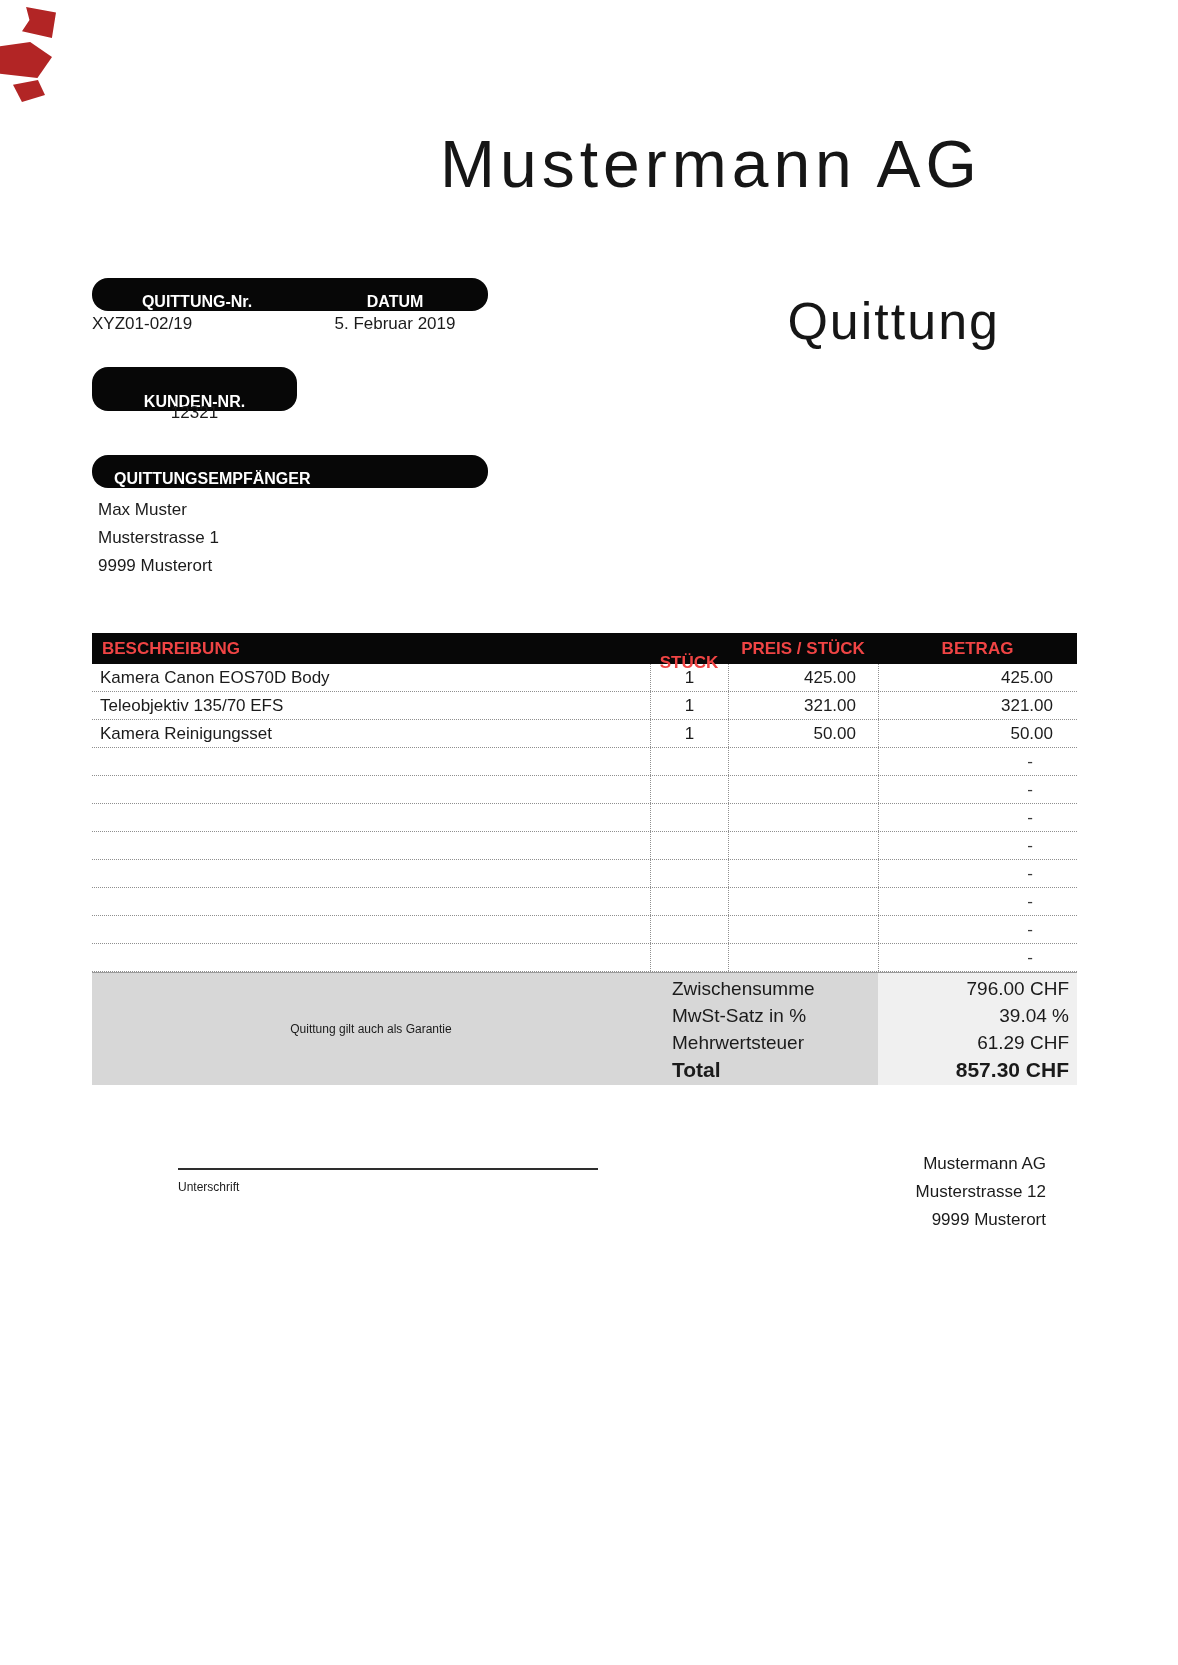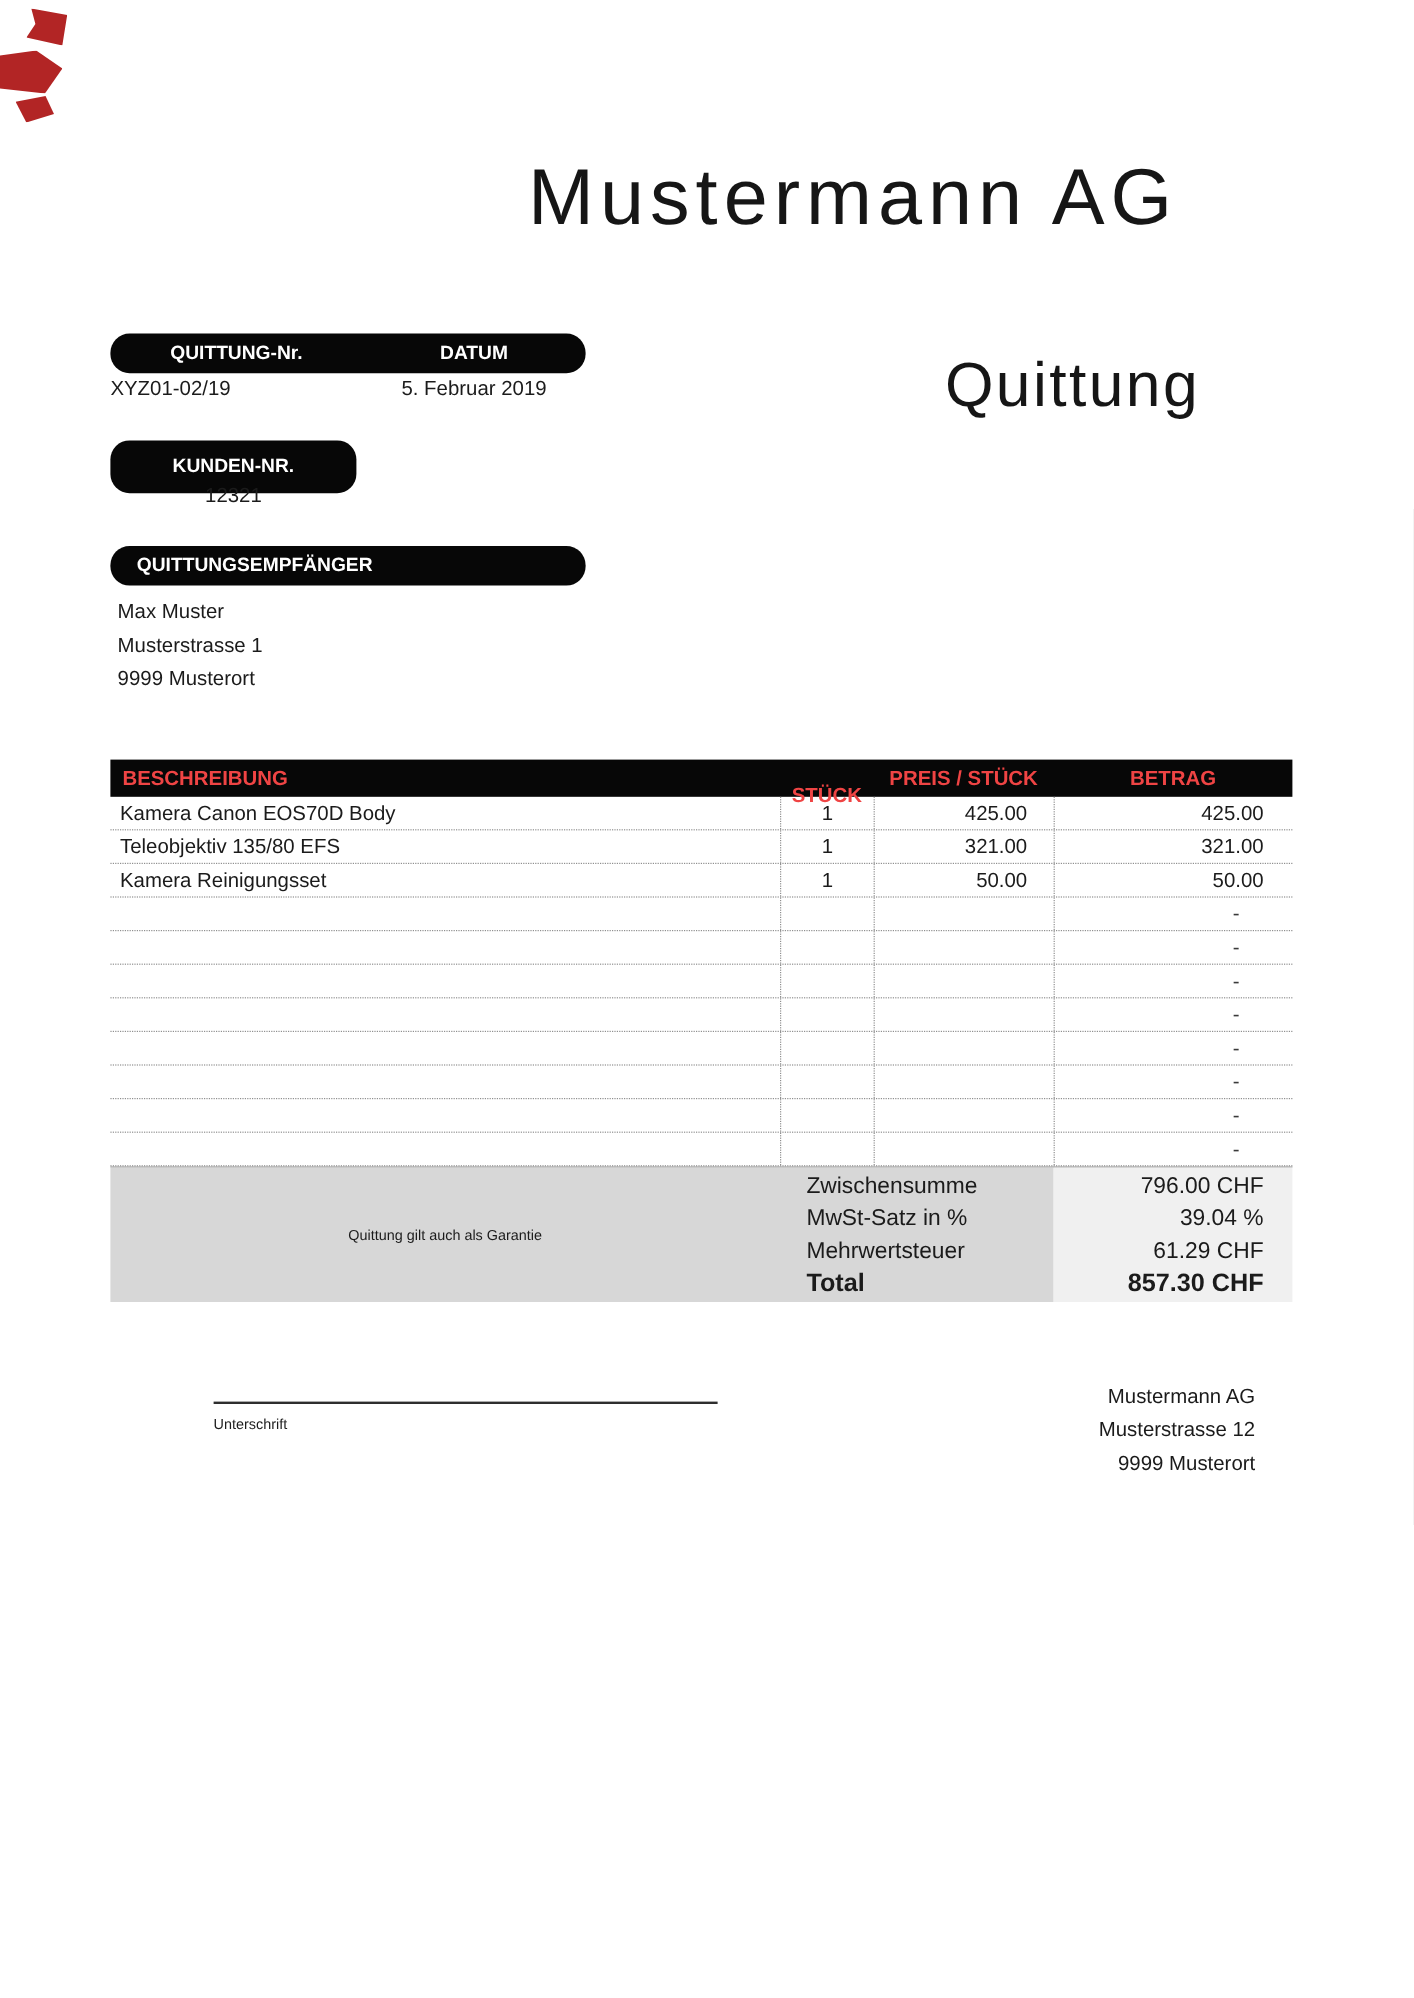--- a/index.html
+++ b/index.html
@@ -22,21 +22,21 @@
     position:absolute;left:440px;top:126px;
     font-size:66px;letter-spacing:5px;font-weight:400;color:#161616;
     white-space:nowrap;
   }
   .quittung-title{
     position:absolute;right:178px;top:291px;
     font-size:52px;letter-spacing:2px;font-weight:400;color:#161616;
     white-space:nowrap;
   }
 
-  .black-bar{background:var(--bar-bg,#070707);color:#ffffff;font-weight:bold;font-size:16px;display:flex;align-items:center;border-radius:16px;}
+  .black-bar{background:var(--bar-bg,#070707);color:#ffffff;font-weight:bold;font-size:16px;display:flex;align-items:flex-end;border-radius:16px;}
   .meta-bar1{position:absolute;left:92px;top:278px;width:396px;height:33px;}
   .meta-bar1 .cell1{width:210px;text-align:center;}
   .meta-bar1 .cell2{width:186px;text-align:center;}
   .meta-values1{position:absolute;left:92px;top:314px;width:396px;display:flex;font-size:17px;}
   .meta-values1 .cell1{width:210px;}
   .meta-values1 .cell2{width:186px;text-align:center;}
 
   .meta-bar2{position:absolute;left:92px;top:367px;width:205px;height:44px;justify-content:center;}
   .meta-value2{position:absolute;left:92px;top:403px;width:205px;text-align:center;font-size:17px;}
 
@@ -59,21 +59,21 @@
   .td-amt{width:199px;justify-content:flex-end;padding-right:24px;border-left:1px dotted #8f8f8f;}
   .td-amt.dash{padding-right:44px;color:#3a3a3a;}
 
   
   .summary{display:flex;border-top:1px solid #9a9a9a;}
   .summary-left{width:786px;background:var(--gray-note,#d7d7d7);display:flex;box-sizing:border-box;}
   .summary-note{width:558px;display:flex;align-items:center;justify-content:center;font-size:12px;}
   .summary-labels{width:228px;padding:2px 0 2px 22px;box-sizing:border-box;}
   .summary-labels .srow{height:27px;display:flex;align-items:center;font-size:19px;}
   .summary-values{width:199px;background:var(--gray-values,#f0f0f0);padding:2px 0;box-sizing:border-box;}
-  .summary-values .srow{height:27px;display:flex;align-items:center;justify-content:flex-end;padding-right:24px;font-size:19px;}
+  .summary-values .srow{height:27px;display:flex;align-items:center;justify-content:flex-end;padding-right:8px;font-size:19px;}
   .srow.bold{font-weight:bold;font-size:21px;}
 
   .signature-line{position:absolute;left:178px;top:1168px;width:420px;border-top:2px solid #2e2e2e;}
   .signature-label{position:absolute;left:178px;top:1180px;font-size:12px;}
 
   .footer-address{position:absolute;right:132px;top:1150px;text-align:right;font-size:17px;line-height:28px;}
 </style>
 </head>
 <body>
 
@@ -117,21 +117,21 @@
       <div class="th-amt">BETRAG</div>
     </div>
     <div>
         <div class="trow">
           <div class="td td-desc">Kamera Canon EOS70D Body</div>
           <div class="td td-qty">1</div>
           <div class="td td-price">425.00</div>
           <div class="td td-amt">425.00</div>
         </div>
         <div class="trow">
-          <div class="td td-desc">Teleobjektiv 135/80 EFS</div>
+          <div class="td td-desc">Teleobjektiv 135/70 EFS</div>
           <div class="td td-qty">1</div>
           <div class="td td-price">321.00</div>
           <div class="td td-amt">321.00</div>
         </div>
         <div class="trow">
           <div class="td td-desc">Kamera Reinigungsset</div>
           <div class="td td-qty">1</div>
           <div class="td td-price">50.00</div>
           <div class="td td-amt">50.00</div>
         </div>

